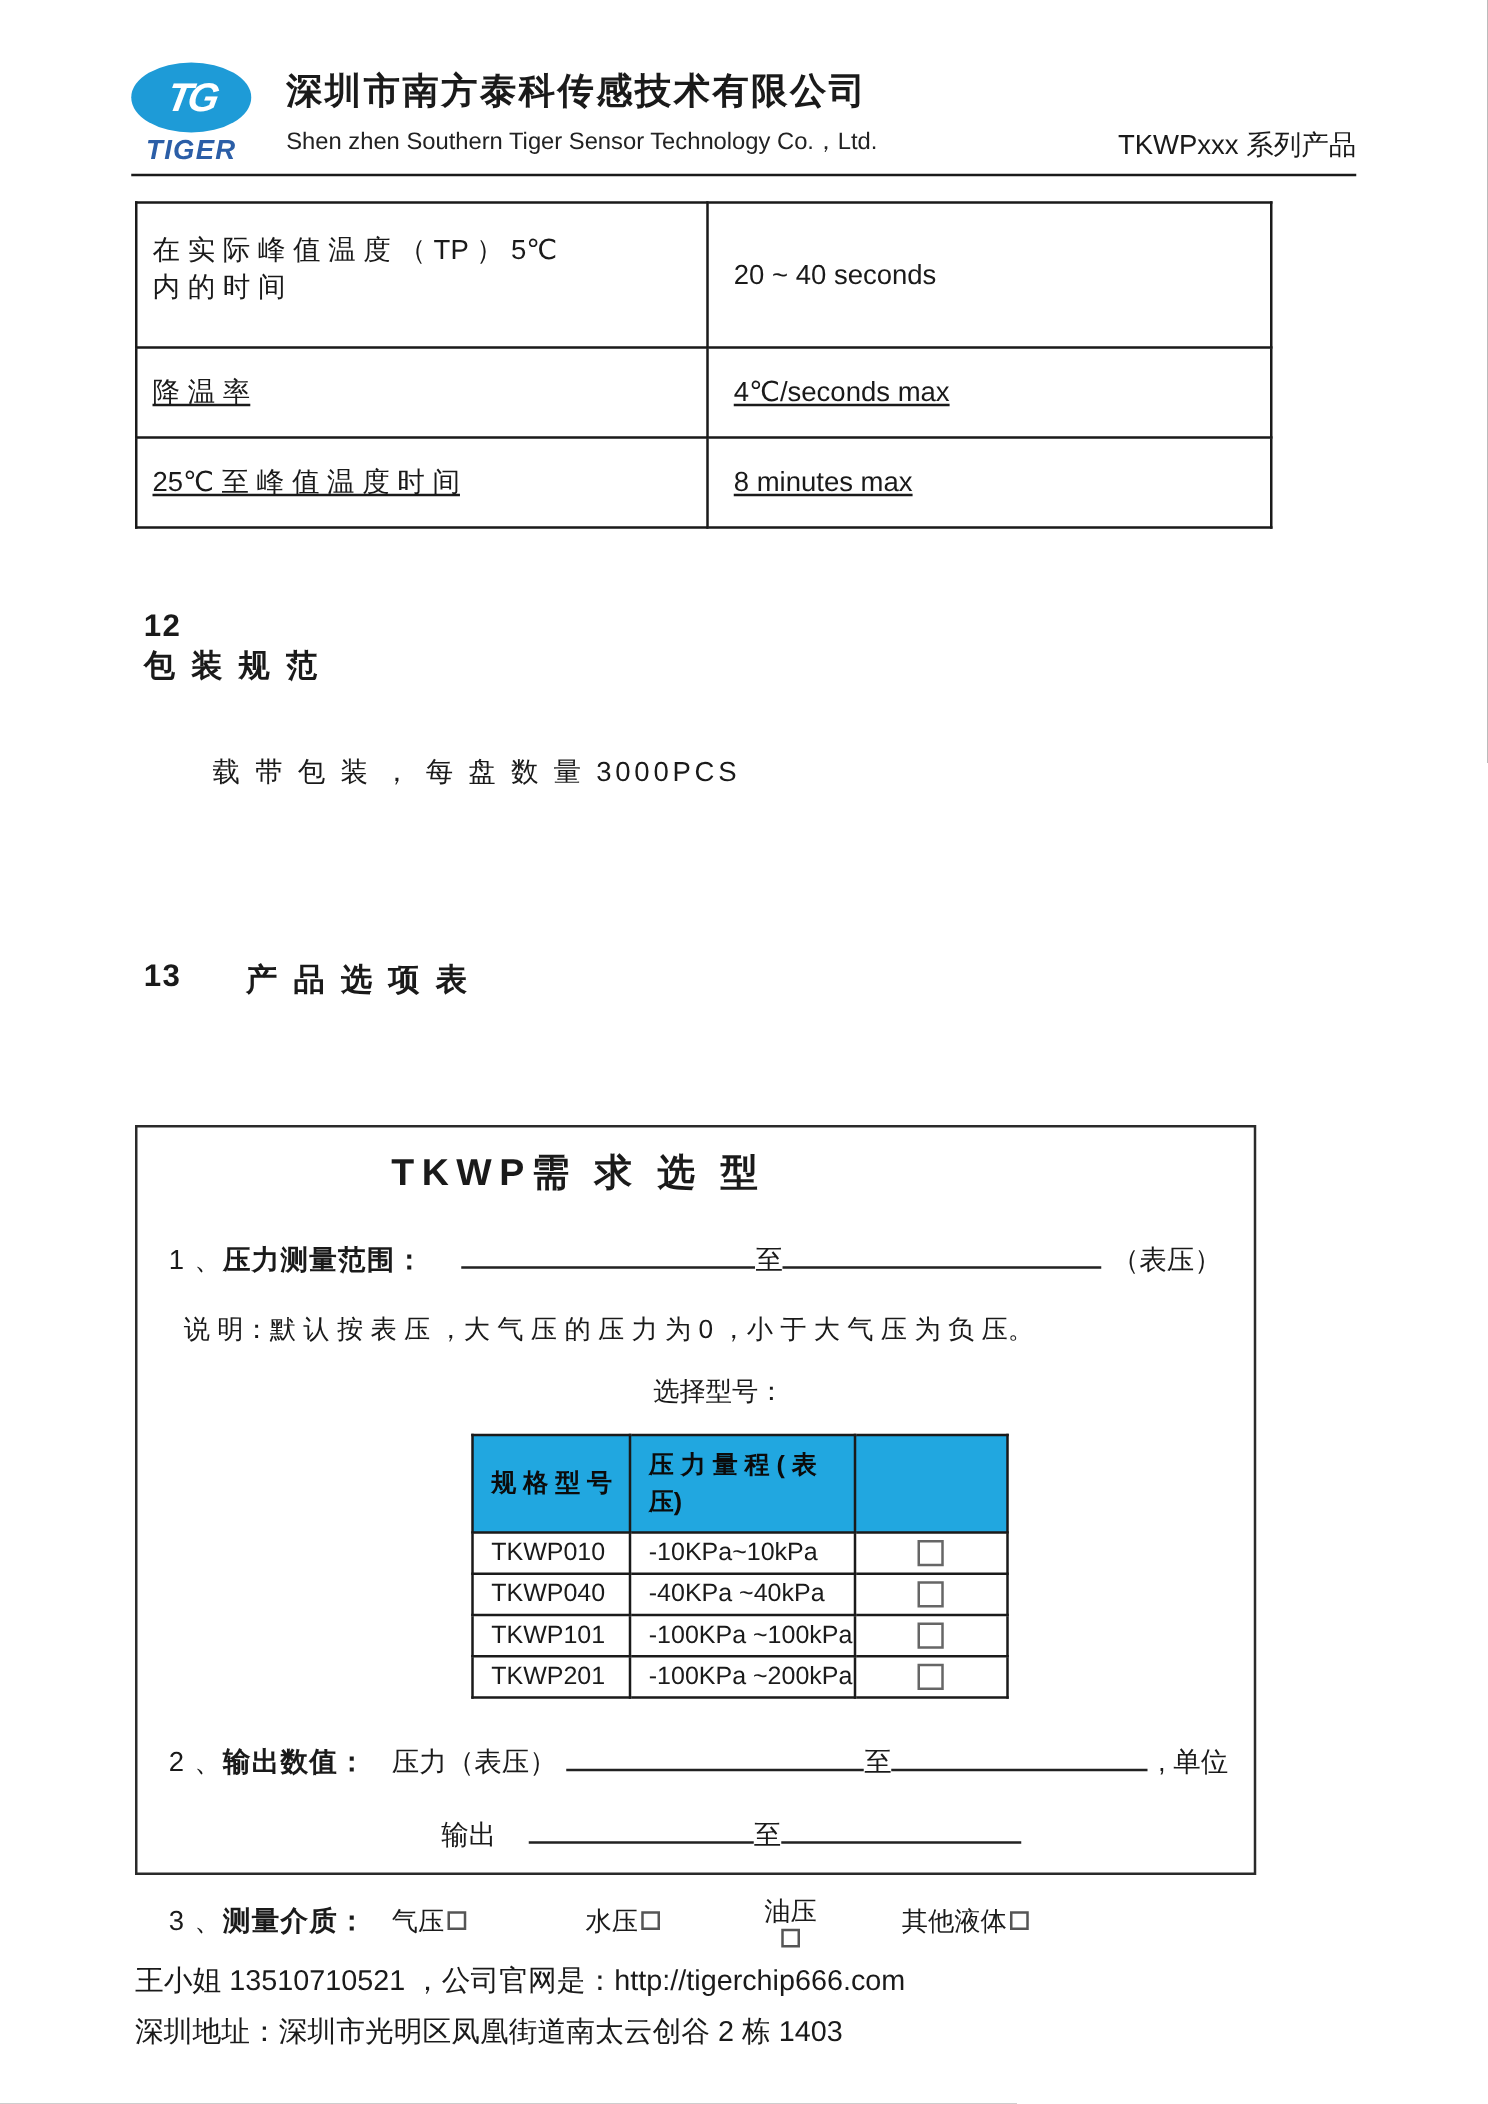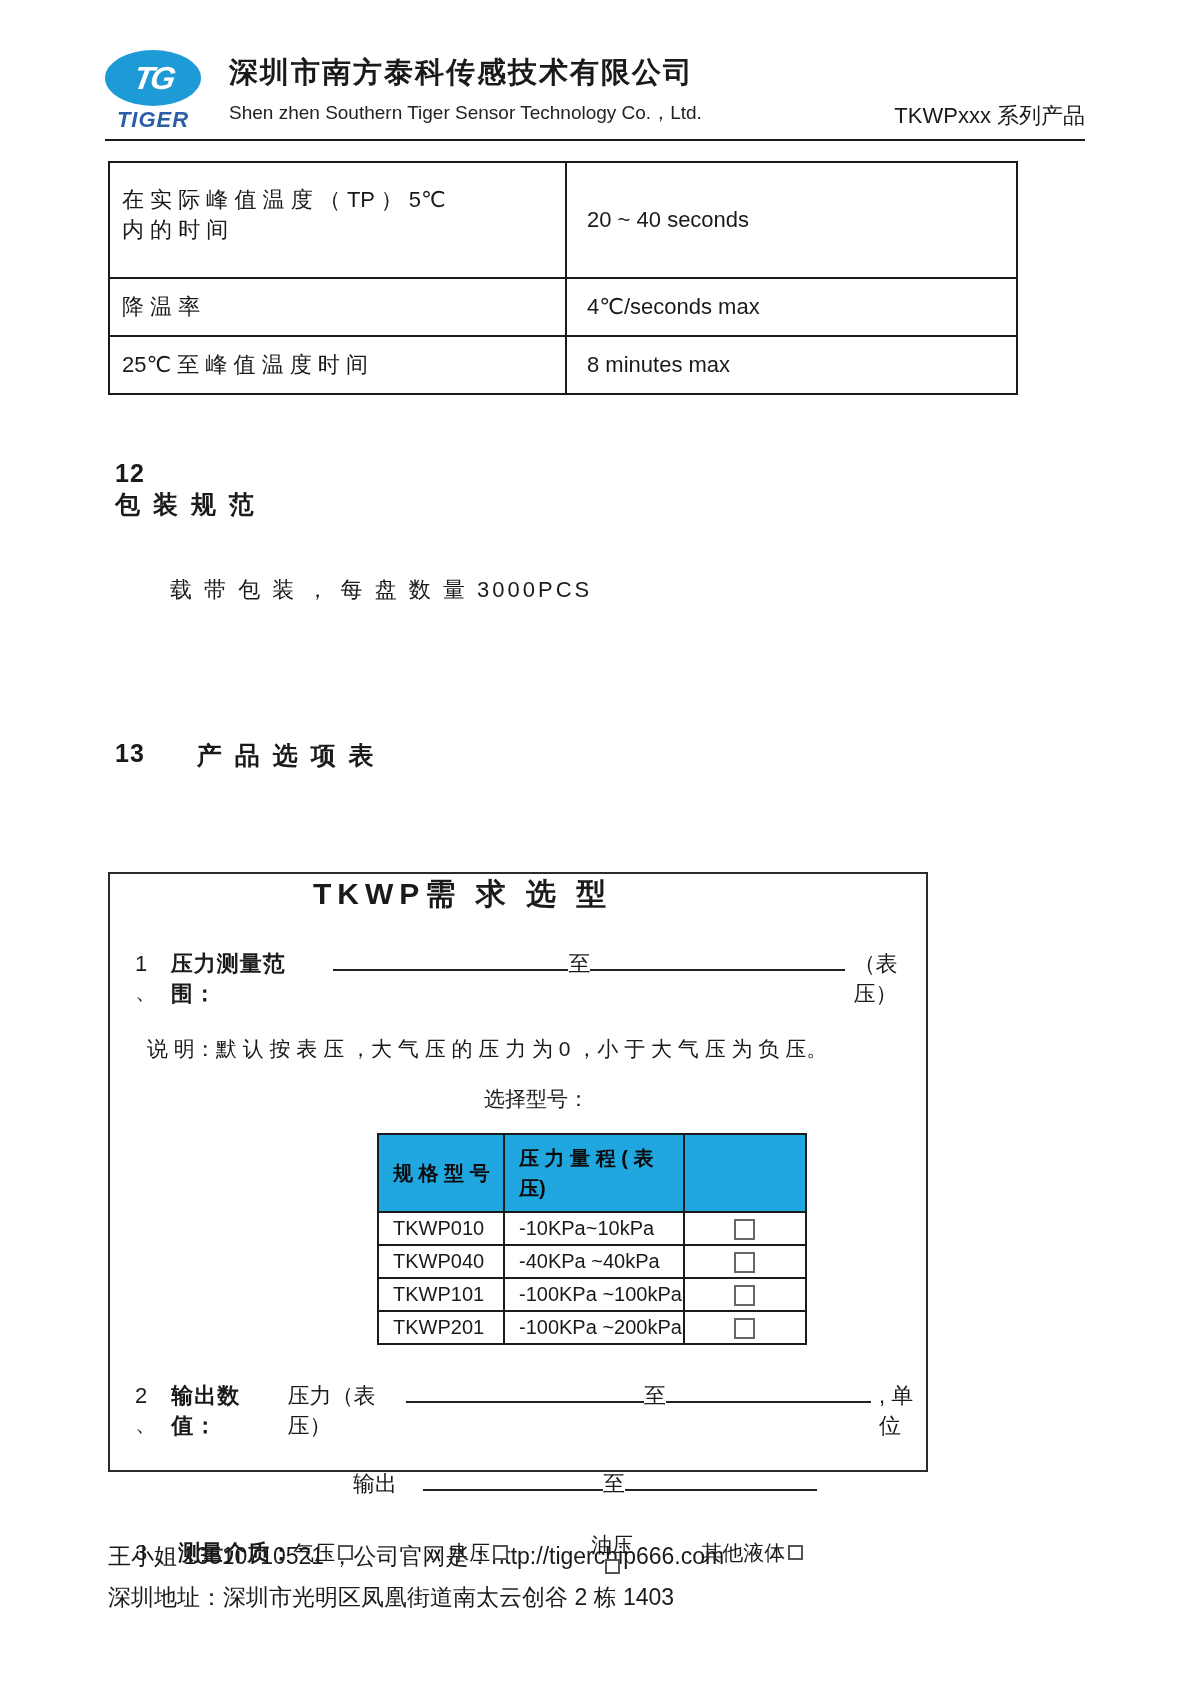--- a/index.html
+++ b/index.html
@@ -32,33 +32,33 @@
   }
   .company { margin-left:12px; }
   .company-cn { font-size:29px; font-weight:bold; letter-spacing:2px; margin-top:3px; }
   .company-en { font-size:19px; margin-top:7px; color:#222; }
   .series { margin-left:auto; align-self:flex-end; font-size:22px; padding-bottom:2px; }
   
   .spec-table { border-collapse:collapse; margin:20px 0 0 108px; width:910px; table-layout:fixed; }
   .spec-table td { border:2px solid #1a1a1a; font-size:22px; padding:0 12px; vertical-align:middle; background:#fff; }
   .spec-table .c1 { width:457px; }
   .row-tall td { height:111px; }
-  .row-short td { height:58px; }
+  .row-short td { height:72px;text-decoration:underline; }
   .tall-label { height:100%; display:flex; flex-direction:column; justify-content:space-between; padding:22px 0 32px 0; }
   .spec-val { padding-left:8px;text-align:center; }
   
   .sec-head { margin-left:115px; font-size:25px; font-weight:bold; display:flex; letter-spacing:3px; }
   .sec-head .num { margin-right:30px; letter-spacing:1px; }
   .sec12 { margin-top:64px;flex-direction:column; }
   .sec12-body { margin:54px 0 0 170px; font-size:22px; letter-spacing:3px; }
   .sec13 { margin-top:134px;gap:22px; }
   
   .sel-box {
-    margin:100px 0 0 108px; width:820px; height:600px;
-    border:2px solid #2a2a2a; padding:0 0 0 25px; position:relative;
+    margin:100px 0 0 108px; width:897px; height:600px;
+    border:2px solid #2a2a2a; padding:16px 0 0 25px; position:relative;
   }
   .box-title { font-size:30px; font-weight:bold; letter-spacing:6px; margin-left:178px; }
   .line { display:flex; align-items:baseline; font-size:22px; }
   .item1 { margin-top:34px; }
   .num-lbl { letter-spacing:1px; }
   .bold-lbl { font-weight:bold; letter-spacing:1px; }
   .blank { display:inline-block; border-bottom:2px solid #222; height:21px; flex:0 0 auto; }
   .b-r1a { width:235px; margin-left:30px; }
   .b-r1b { width:255px; }
   .sfx { margin-left:8px; }
@@ -81,21 +81,21 @@
   .gap1 { margin-left:20px; }
   .b-r2a { width:238px; margin-left:8px; }
   .b-r2b { width:205px; }
   .unit-line { margin-top:12px; font-size:22px; display:flex; align-items:center; margin-left:-8px; }
   .unit-close { margin-left:14px; }
   .output-line { margin-top:28px; margin-left:218px; }
   .b-o1 { width:180px; margin-left:26px; }
   .b-o2 { width:192px; }
   .item3 { margin-top:32px; align-items:center; }
   .opt { display:flex; align-items:center; font-size:21px; }
-  .opt1 { } .opt2 { margin-left:92px; } .opt3 { margin-left:80px;flex-direction:column; } .opt4 { margin-left:68px; }
+  .opt1 { margin-left:20px; } .opt2 { margin-left:92px; } .opt3 { margin-left:80px;flex-direction:column; } .opt4 { margin-left:68px; }
   
   .footer { margin:64px 0 0 108px; font-size:23px; line-height:41px; }
 </style>
 </head>
 <body>
 
 <div class="page">
 
   <div class="hdr">
     <div class="logo">

